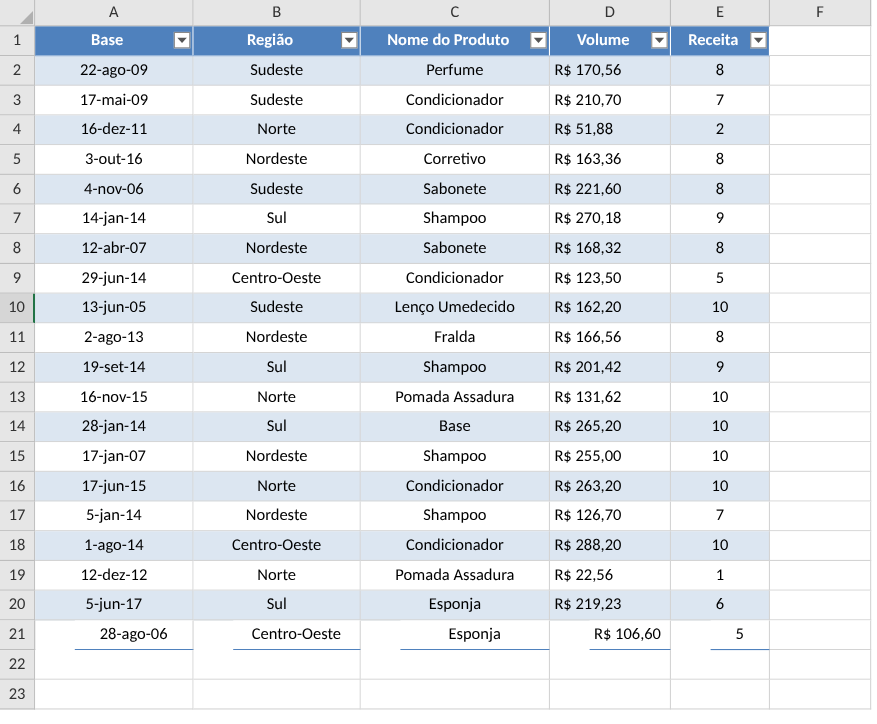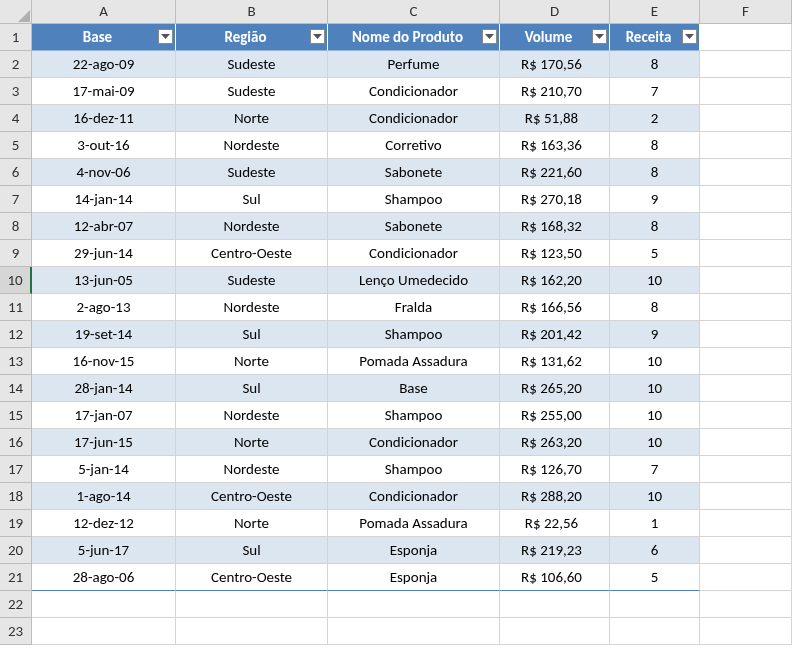--- a/index.html
+++ b/index.html
@@ -82,25 +82,26 @@
     height: 27px;
     line-height: 26px;
     border-right: 1px solid #d4d4d4;
     border-bottom: 1px solid #d4d4d4;
     overflow: hidden;
     white-space: nowrap;
     padding: 0 4px;
     font-size: 15px;
   }
   .data-cell.banded { background: #dce6f1; text-align: center; }
-  .data-cell.receita { text-align: center; padding-right: 10px; }
+  .data-cell.receita { text-align: left; padding-right: 10px; }
   .data-cell.volume { text-align: center; }
   .data-cell.empty-col { background: #fff; border-right: 1px solid #d4d4d4; border-bottom: 1px solid #d4d4d4; }
   .bottom-border {
     border-bottom: 1px solid #4f81bd;
+    margin-left: 36px;
   }
 </style>
 </head>
 <body>
 
 <div class="sheet" id="sheet">
     <div class="corner">
       <svg width="12" height="12">
         <polygon points="12,0 12,12 0,12" fill="#b0b0b0"></polygon>
       </svg>

